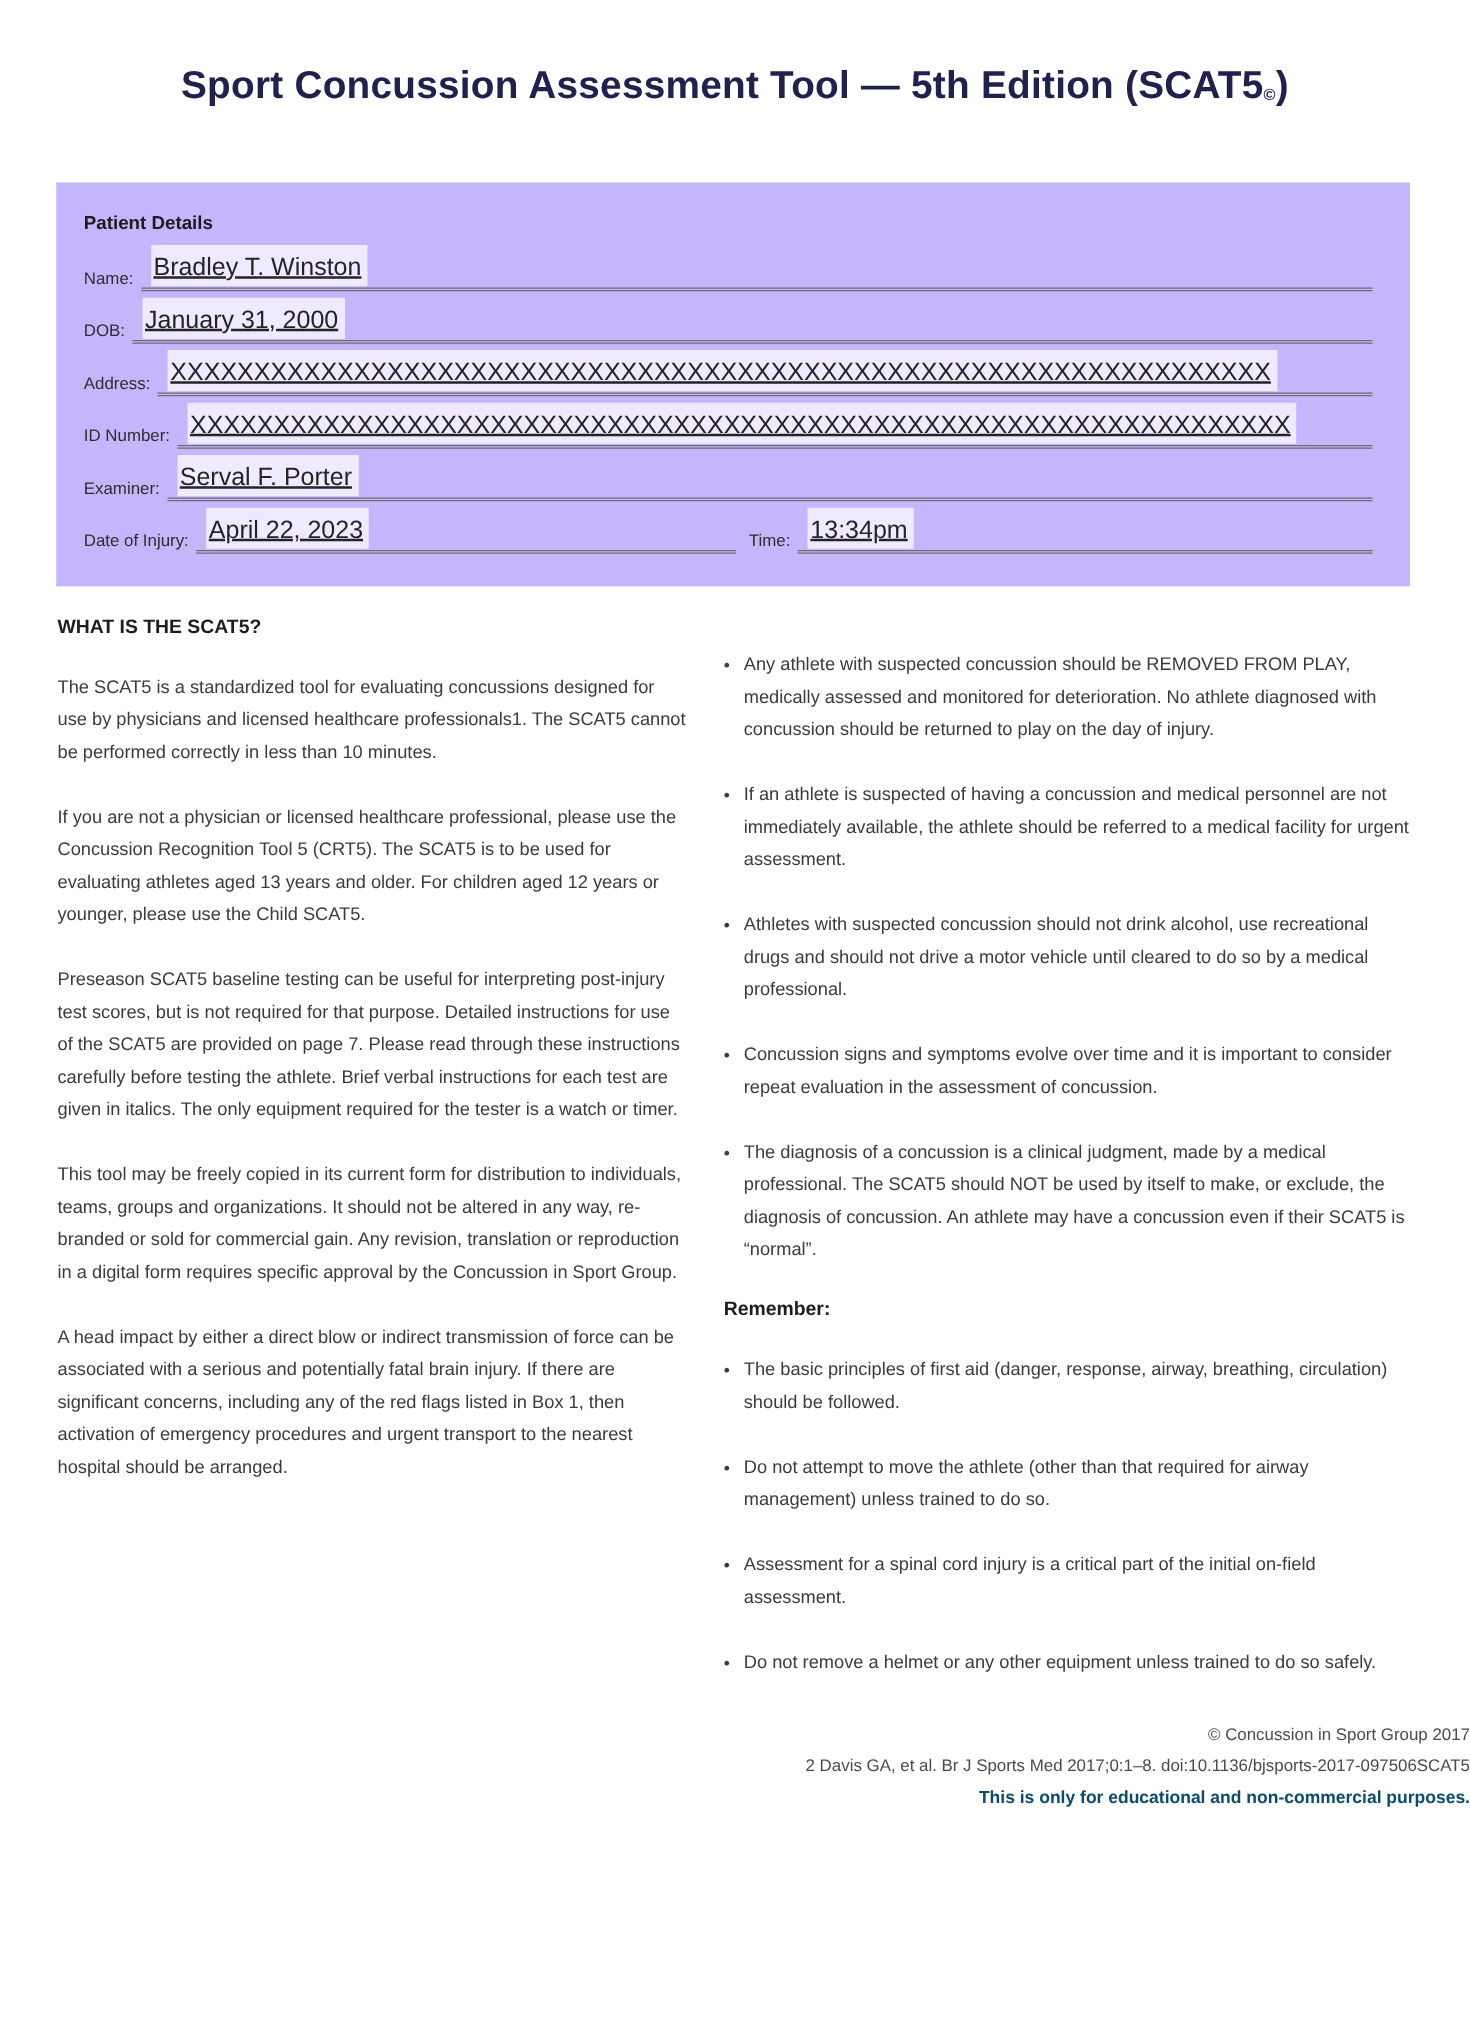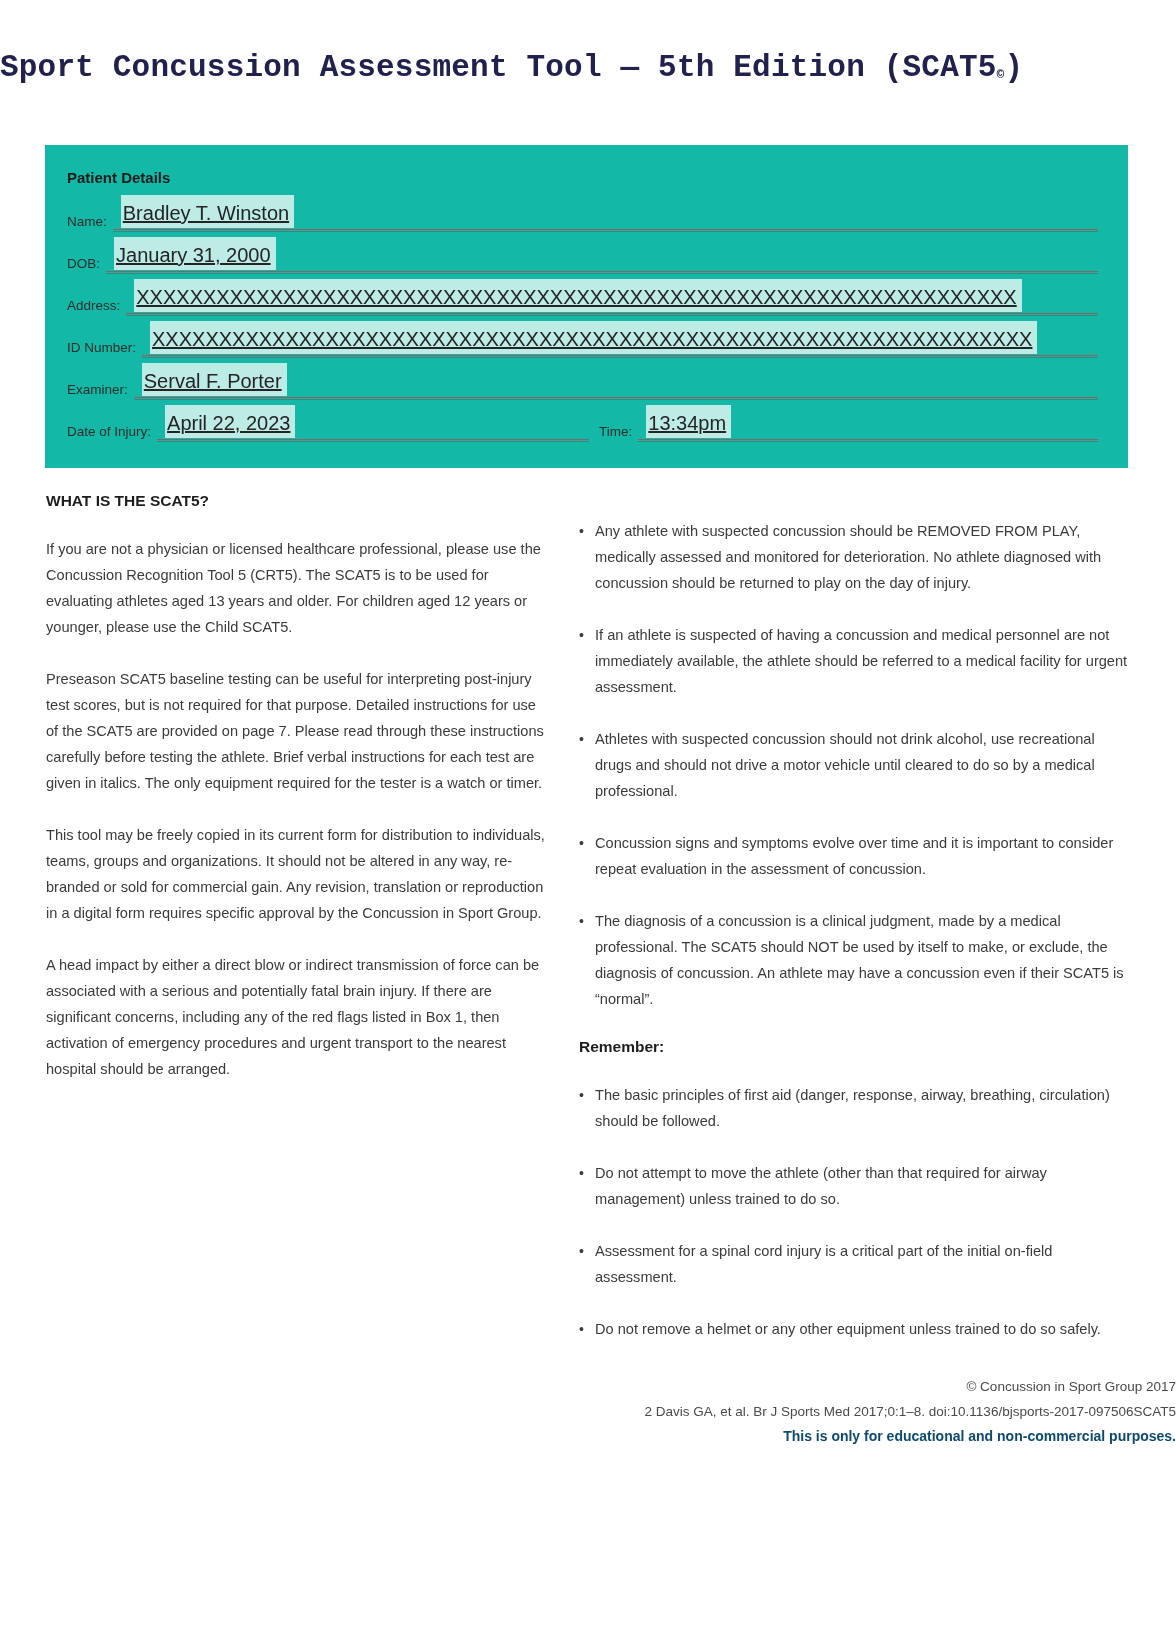--- a/index.html
+++ b/index.html
@@ -7,35 +7,34 @@
   body {
     width: 1176px;
     height: 1630px;
     position: relative;
     font-family: "Liberation Sans", sans-serif;
     color: #3b3b3b;
     overflow: hidden;
   }
   .page-title {
     margin-top: 50px;
-    text-align: left;
+    text-align: center;
     font-size: 31px;
     font-weight: bold;
     color: #21214e;
     letter-spacing: 0.2px;
-    font-family: Liberation Mono, monospace;
   }
   .page-title sub {
     font-size: 13px;
     vertical-align: -2px;
   }
   .patient-box {
     margin: 60px 48px 0 45px;
     width: 1083px;
-    background: #14b8a6;
+    background: #c4b5fd;
     padding: 24px 30px 26px 22px;
   }
   .patient-heading {
     font-size: 15px;
     font-weight: bold;
     color: #1c1c1c;
     margin-bottom: 4px;
   }
   .frow {
     display: flex;
@@ -159,20 +158,21 @@
     <span class="fline fixed"><span class="fvalue">April 22, 2023</span></span>
     <span class="flabel second">Time:</span>
     <span class="fline"><span class="fvalue">13:34pm</span></span>
   </div>
 </section>
 
 <section class="columns">
 
   <div class="col-left">
     <div class="sec-heading">WHAT IS THE SCAT5?</div>
+    <p class="para">The SCAT5 is a standardized tool for evaluating concussions designed for use by physicians and licensed healthcare professionals1. The SCAT5 cannot be performed correctly in less than 10 minutes.</p>
     <p class="para">If you are not a physician or licensed healthcare professional, please use the Concussion Recognition Tool 5 (CRT5). The SCAT5 is to be used for evaluating athletes aged 13 years and older. For children aged 12 years or younger, please use the Child SCAT5.</p>
     <p class="para">Preseason SCAT5 baseline testing can be useful for interpreting post-injury test scores, but is not required for that purpose. Detailed instructions for use of the SCAT5 are provided on page 7. Please read through these instructions carefully before testing the athlete. Brief verbal instructions for each test are given in italics. The only equipment required for the tester is a watch or timer.</p>
     <p class="para">This tool may be freely copied in its current form for distribution to individuals, teams, groups and organizations. It should not be altered in any way, re-branded or sold for commercial gain. Any revision, translation or reproduction in a digital form requires specific approval by the Concussion in Sport Group.</p>
     <p class="para">A head impact by either a direct blow or indirect transmission of force can be associated with a serious and potentially fatal brain injury. If there are significant concerns, including any of the red flags listed in Box 1, then activation of emergency procedures and urgent transport to the nearest hospital should be arranged.</p>
   </div>
 
   <div class="col-right">
 
     <div class="bullet">
       <span class="bdot">•</span>

